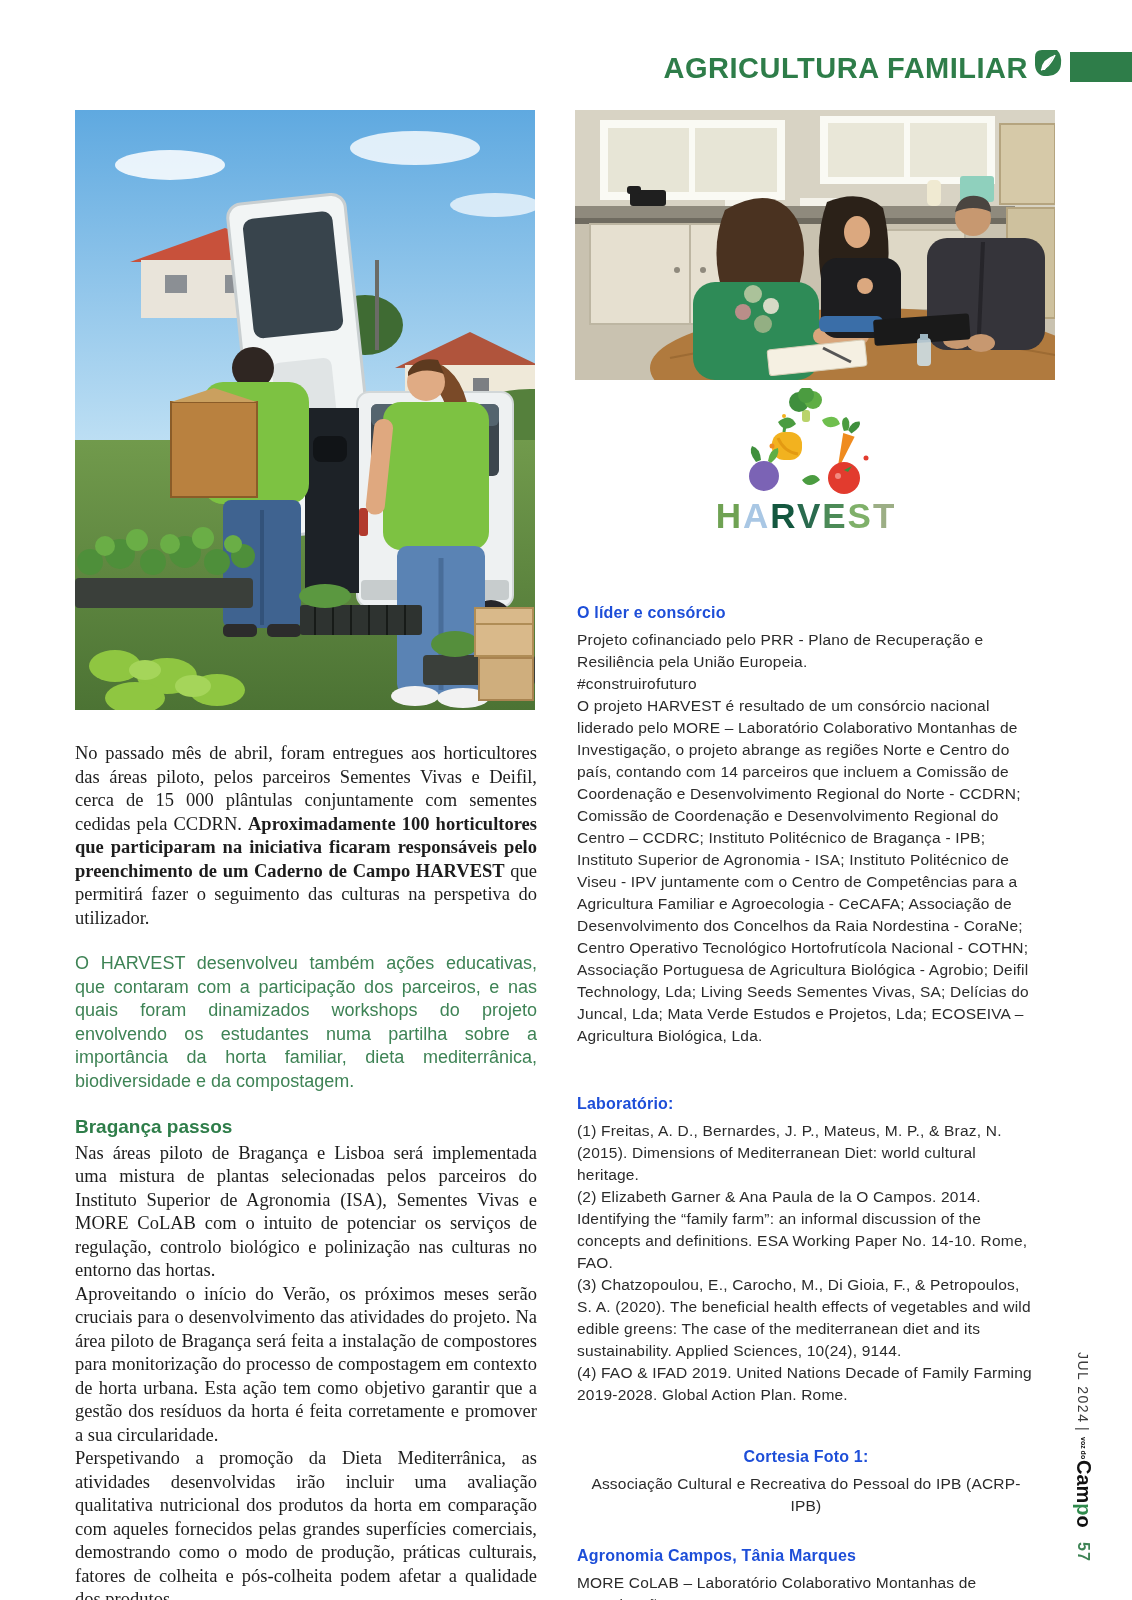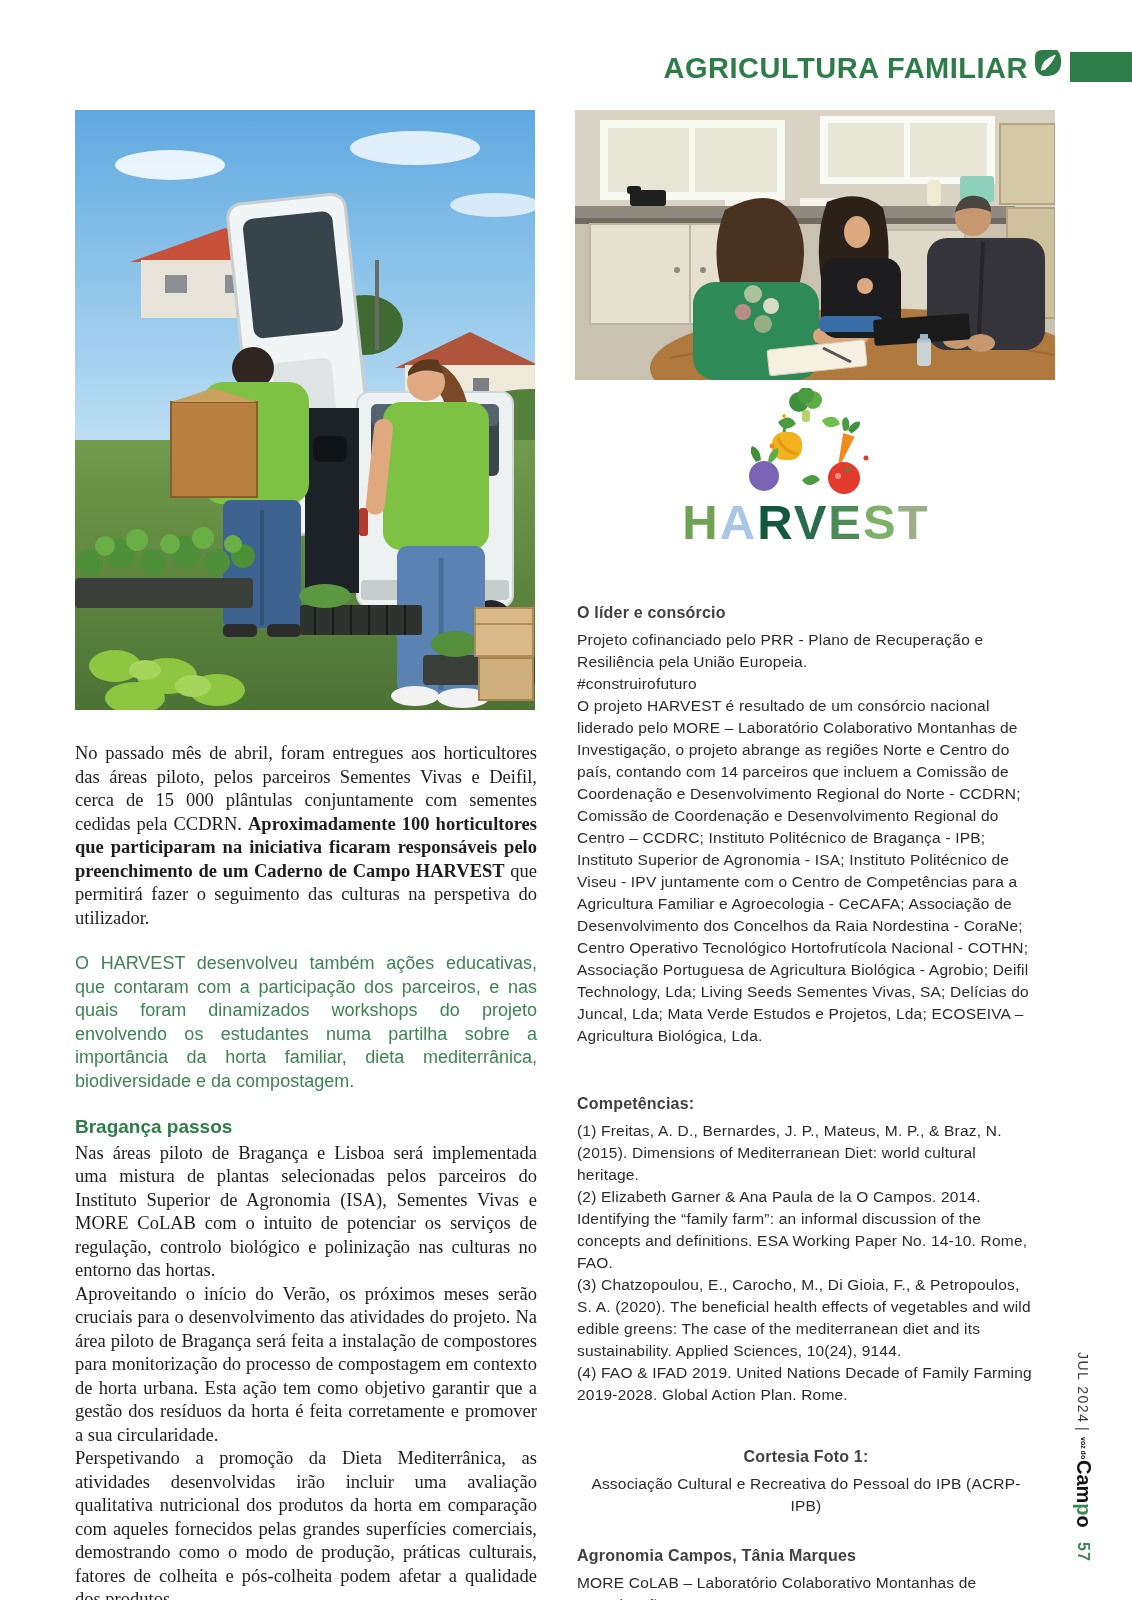--- a/index.html
+++ b/index.html
@@ -9,37 +9,37 @@
   .hdr-title{position:absolute;top:52px;right:104px;font-size:29px;font-weight:bold;
              letter-spacing:.5px;color:#2e7d49;font-family:"Liberation Sans",sans-serif;}
   .hdr-leaf{position:absolute;top:47px;right:68px;width:32px;height:32px;}
   .hdr-bar{position:absolute;top:52px;right:0;width:62px;height:30px;background:#2e7d49;}
   
   .photo-left{position:absolute;left:75px;top:110px;width:460px;height:600px;overflow:hidden;}
   .photo-right{position:absolute;left:575px;top:110px;width:480px;height:270px;overflow:hidden;}
   
   .logo-block{position:absolute;left:577px;top:388px;width:458px;height:205px;text-align:center;}
   .logo-veggies{display:block;margin:0 auto;}
-  .logo-word{font-family:"Liberation Sans",sans-serif;font-weight:bold;font-size:49px;
+  .logo-word{font-family:"Liberation Sans",sans-serif;font-weight:bold;font-size:35px;
              letter-spacing:2px;line-height:1;margin-top:2px;}
   .logo-tagline{color:#f0952f;font-weight:bold;font-size:14px;letter-spacing:.6px;margin-top:3px;}
   
   .col-left{position:absolute;left:75px;top:742px;width:462px;
             font-family:"Liberation Serif",serif;font-size:18.5px;line-height:23.5px;
             text-align:justify;color:#1d1d1d;}
   .col-left p{margin:0;}
   .para-intro{margin-bottom:22px !important;}
   .green-para{font-family:"Liberation Sans",sans-serif;font-weight:normal;color:#3e8355;
               font-size:18px;line-height:23.5px;margin-bottom:22px !important;}
   .green-head{font-family:"Liberation Sans",sans-serif;font-weight:bold;color:#2e7d49;
               font-size:19px;line-height:23.5px;margin-bottom:3px !important;text-align:left;}
   
   .col-right{position:absolute;left:577px;top:602px;width:458px;
              font-size:15.5px;line-height:22px;color:#2b2b2b;letter-spacing:.2px;}
-  .col-right h3{font-size:16px;font-weight:bold;color:#404040;margin:0 0 5px 0;line-height:22px;}
+  .col-right h3{font-size:16px;font-weight:bold;color:#1d4ed8;margin:0 0 5px 0;line-height:22px;}
   .col-right .body{white-space:pre-line;margin:0;}
   .sec{margin-bottom:0;}
   .sec-refs{margin-top:46px;}
   .sec-courtesy{margin-top:40px;text-align:center;}
   .sec-authors{margin-top:28px;}
   
   .spine{position:absolute;left:1066px;top:1352px;height:230px;width:34px;
          writing-mode:vertical-rl;text-orientation:mixed;
          font-family:"Liberation Sans",sans-serif;font-size:14px;color:#3a3a3a;
          letter-spacing:1.5px;display:flex;align-items:center;}
@@ -320,21 +320,21 @@
   </div>
 
   <div class="col-right">
     <div class="sec">
       <h3>O líder e consórcio</h3>
       <p class="body">Projeto cofinanciado pelo PRR - Plano de Recuperação e Resiliência pela União Europeia.
 #construirofuturo
 O projeto HARVEST é resultado de um consórcio nacional liderado pelo MORE – Laboratório Colaborativo Montanhas de Investigação, o projeto abrange as regiões Norte e Centro do país, contando com 14 parceiros que incluem a Comissão de Coordenação e Desenvolvimento Regional do Norte - CCDRN; Comissão de Coordenação e Desenvolvimento Regional do Centro – CCDRC; Instituto Politécnico de Bragança - IPB; Instituto Superior de Agronomia - ISA; Instituto Politécnico de Viseu - IPV juntamente com o Centro de Competências para a Agricultura Familiar e Agroecologia - CeCAFA; Associação de Desenvolvimento dos Concelhos da Raia Nordestina - CoraNe; Centro Operativo Tecnológico Hortofrutícola Nacional - COTHN; Associação Portuguesa de Agricultura Biológica - Agrobio; Deifil Technology, Lda; Living Seeds Sementes Vivas, SA; Delícias do Juncal, Lda; Mata Verde Estudos e Projetos, Lda; ECOSEIVA – Agricultura Biológica, Lda.</p>
     </div>
     <div class="sec sec-refs">
-      <h3>Competências:</h3>
+      <h3>Laboratório:</h3>
       <p class="body">(1) Freitas, A. D., Bernardes, J. P., Mateus, M. P., &amp; Braz, N. (2015). Dimensions of Mediterranean Diet: world cultural heritage.
 (2) Elizabeth Garner &amp; Ana Paula de la O Campos. 2014. Identifying the “family farm”: an informal discussion of the concepts and definitions. ESA Working Paper No. 14-10. Rome, FAO.
 (3) Chatzopoulou, E., Carocho, M., Di Gioia, F., &amp; Petropoulos, S. A. (2020). The beneficial health effects of vegetables and wild edible greens: The case of the mediterranean diet and its sustainability. Applied Sciences, 10(24), 9144.
 (4) FAO &amp; IFAD 2019. United Nations Decade of Family Farming 2019-2028. Global Action Plan. Rome.</p>
     </div>
     <div class="sec sec-courtesy">
       <h3>Cortesia Foto 1:</h3>
       <p class="body">Associação Cultural e Recreativa do Pessoal do IPB (ACRP-IPB)</p>
     </div>
     <div class="sec sec-authors">

